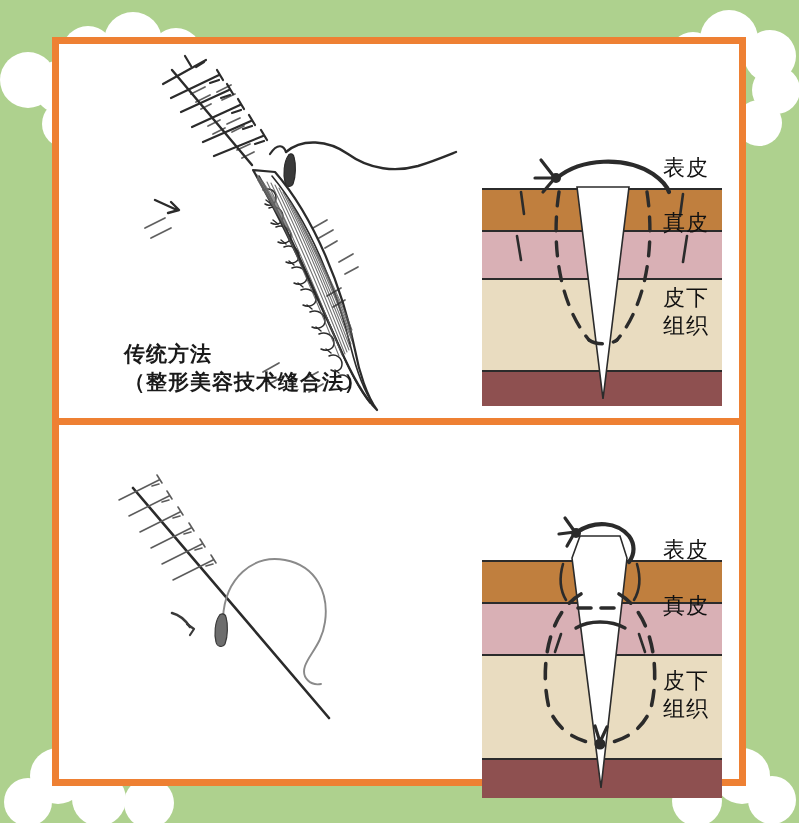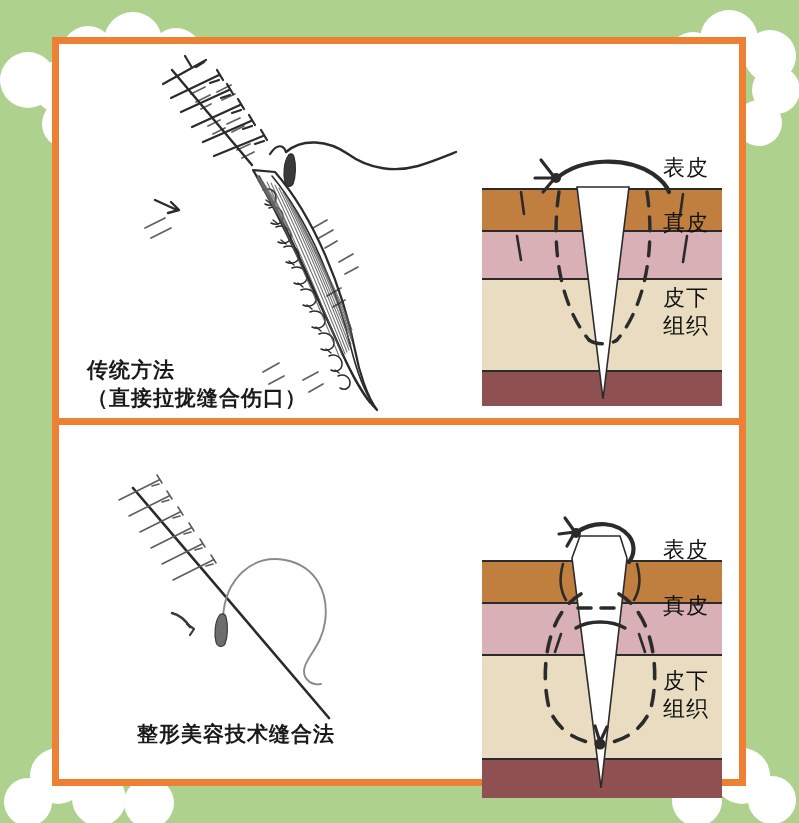--- a/index.html
+++ b/index.html
@@ -70,21 +70,21 @@
   .caption {
     position: absolute;
     left: 28px;
     color: #1a1a1a;
     font-size: 21px;
     font-weight: bold;
     line-height: 1.35;
     letter-spacing: 1px;
     white-space: pre;
   }
-  #caption-top { top: 312px; }
+  #caption-top { top: 296px; margin-left: 37px; }
   #caption-bottom { top: 288px; left: 78px; }
 
   .cross-area {
     position: absolute;
     width: 250px;
     height: 300px;
   }
   #cross-top { left: 418px; top: 100px; }
   #cross-bottom { left: 418px; top: 84px; }
 
@@ -207,21 +207,21 @@
               <path d="M246,178 l14,-8 M252,188 l14,-8 M258,198 l12,-7"></path>
               <path d="M272,212 l14,-8 M278,224 l13,-7"></path>
               <path d="M260,246 l14,-8 M266,257 l12,-7"></path>
               <path d="M196,322 l16,-9 M202,334 l15,-8"></path>
               <path d="M236,330 l15,-8 M242,342 l14,-8"></path>
             </g>
           </g>
         </svg>
       </div>
 
-      <div class="caption" id="caption-top"><span>传统方法</span><br><span>（直接拉拢缝合伤口）</span></div>
+      <div class="caption" id="caption-top"><span>传统方法</span><br><span>（整形美容技术缝合法）</span></div>
 
       <div class="cross-area" id="cross-top">
         <svg width="250" height="270" viewBox="0 0 250 270">
           <defs>
             <clipPath id="skinClipTop">
               <path d="M5,45 H245 V262 H5 Z"></path>
             </clipPath>
           </defs>
 
           <g clip-path="url(#skinClipTop)">
@@ -292,21 +292,21 @@
             <path d="M120,186 l7,5 l-4,6" stroke-width="2.2" stroke="#3a3a3a"></path>
 
             <path d="M156,180 C158,140 186,116 218,122 C250,128 262,156 258,184
                      c-3,22 -16,32 -20,44 c-4,12 6,20 16,18" stroke-width="1.9" stroke="#8a8a8a"></path>
 
             <path d="M152,178 c-4,6 -5,18 -3,26 c1,5 7,6 9,2 c3,-8 3,-20 1,-27 c-1,-4 -6,-4 -7,-1 z" fill="#6d6d6d" stroke="#3a3a3a" stroke-width="1.2"></path>
           </g>
         </svg>
       </div>
 
-      <div class="caption" id="caption-bottom"><span>整形美容技术缝合法</span><br></div>
+      <div class="caption" id="caption-bottom"><br></div>
 
       <div class="cross-area" id="cross-bottom">
         <svg width="250" height="300" viewBox="0 0 250 300">
           <defs>
             <clipPath id="skinClipBot">
               <path d="M5,45 H245 V282 H5 Z"></path>
             </clipPath>
           </defs>
 
           <g clip-path="url(#skinClipBot)">

